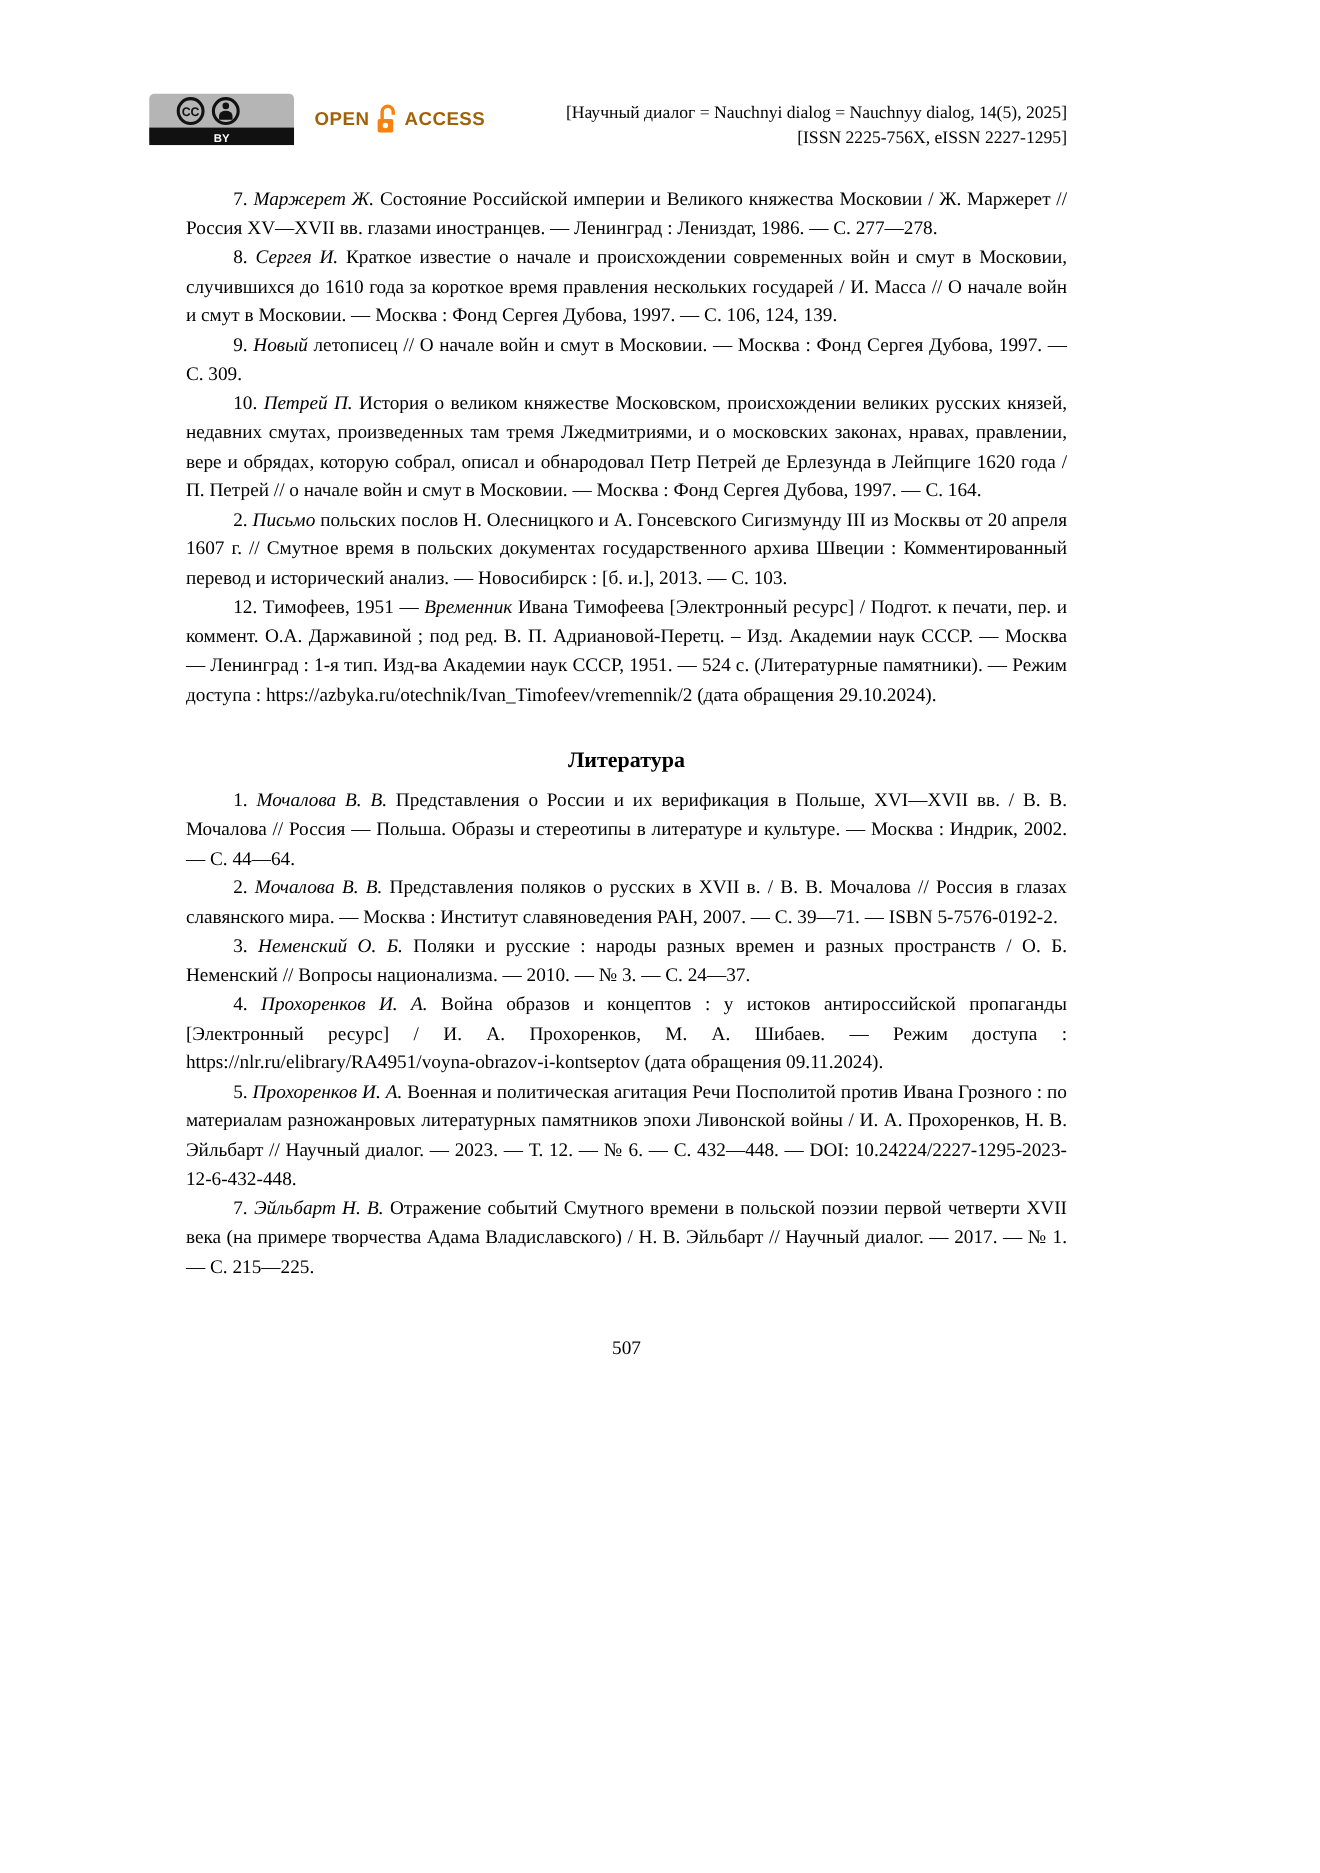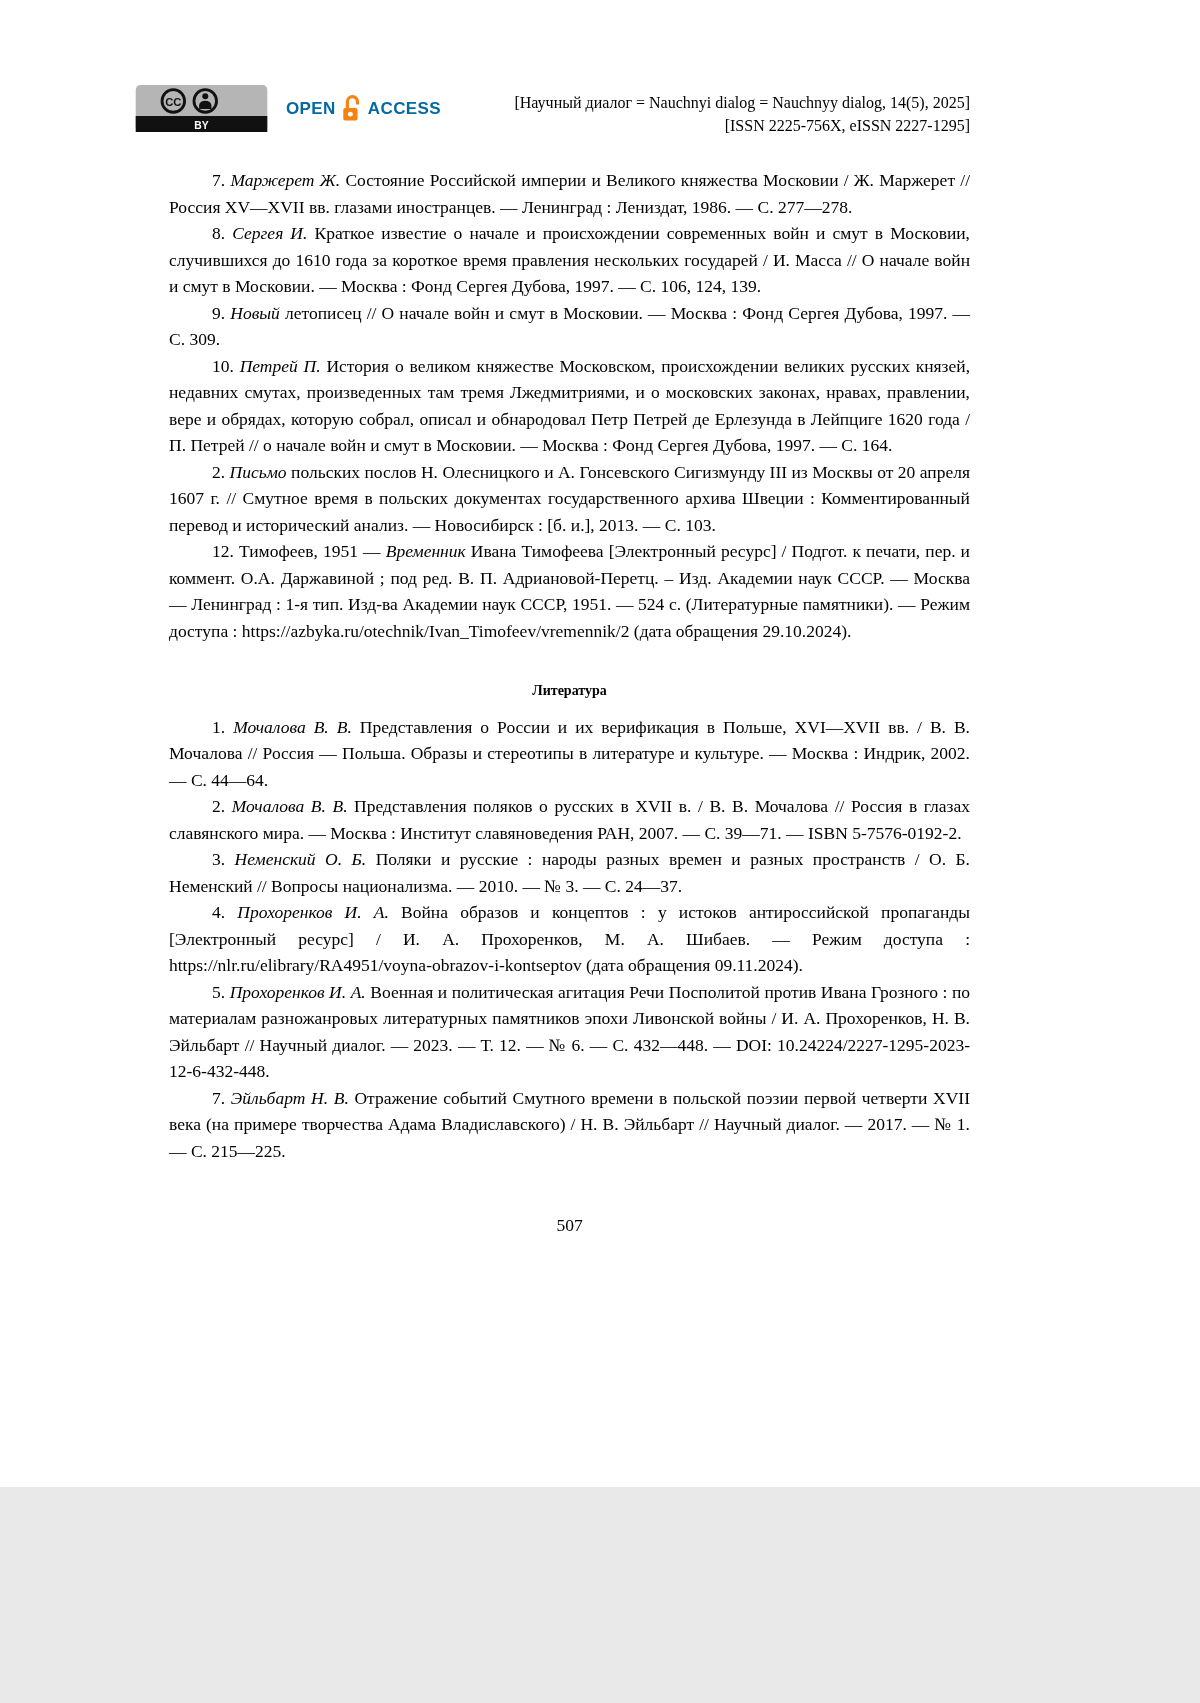--- a/index.html
+++ b/index.html
@@ -1,19 +1,19 @@
 <!DOCTYPE html>
 <html lang="ru"><head>
 <meta charset="utf-8">
 <style>
   html, body { margin: 0; padding: 0; background: #e9e9e9; }
   .page {
     position: relative;
     width: 1200px;
-    height: 1487px;
+    height: 1703px;
     margin: 0 auto;
     background: #ffffff;
     box-sizing: border-box;
     padding: 85px 230px 0 135px;
     font-family: "Liberation Serif", serif;
     color: #000000;
   }
   
   .page-header {
     display: flex;
@@ -24,41 +24,41 @@
   .badges { display: flex; align-items: center; gap: 18px; }
   .cc-badge svg { display: block; width: 133px; height: 47px; }
   .oa-logo {
     display: flex;
     align-items: center;
     gap: 5px;
     font-family: "Liberation Sans", sans-serif;
     font-weight: 700;
     font-size: 17px;
     letter-spacing: 0.4px;
-    color: #0369a1;
+    color: #a16207;
   }
   .oa-logo svg { display: block; width: 22px; height: 30px; }
   .journal-info {
     text-align: right;
     font-size: 16px;
     line-height: 23px;
     padding-top: 6px;
   }
   
   .body-text {
     font-size: 17.5px;
     line-height: 26.5px;
     text-align: justify;
     overflow-wrap: break-word;
     margin-left: 34px;
   }
   .ref { margin: 0; text-indent: 43px; }
   .it { font-style: italic; }
   .lit-heading {
-    font-size: 14px;
+    font-size: 20px;
     font-weight: 700;
     text-align: center;
     margin: 34px 0 9px 0;
   }
   .page-number {
     text-align: center;
     margin-top: 48px;
     font-size: 17.5px;
   }
 </style>

